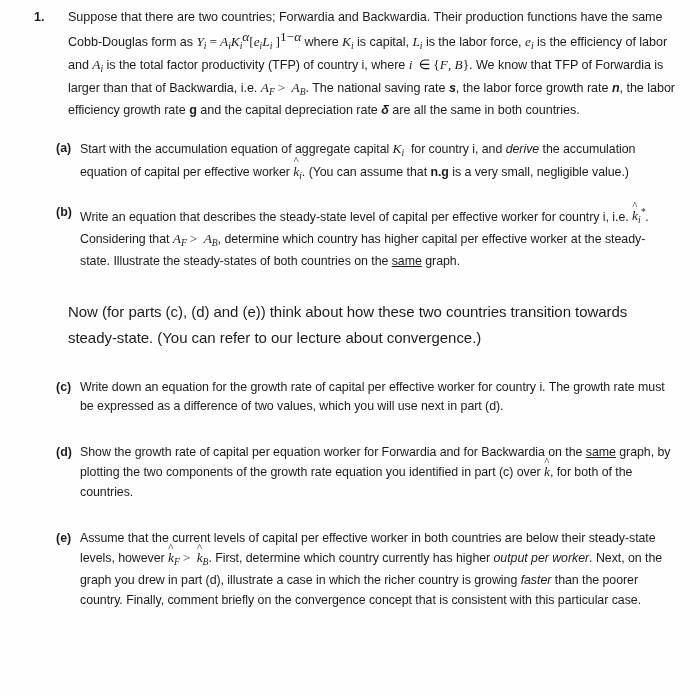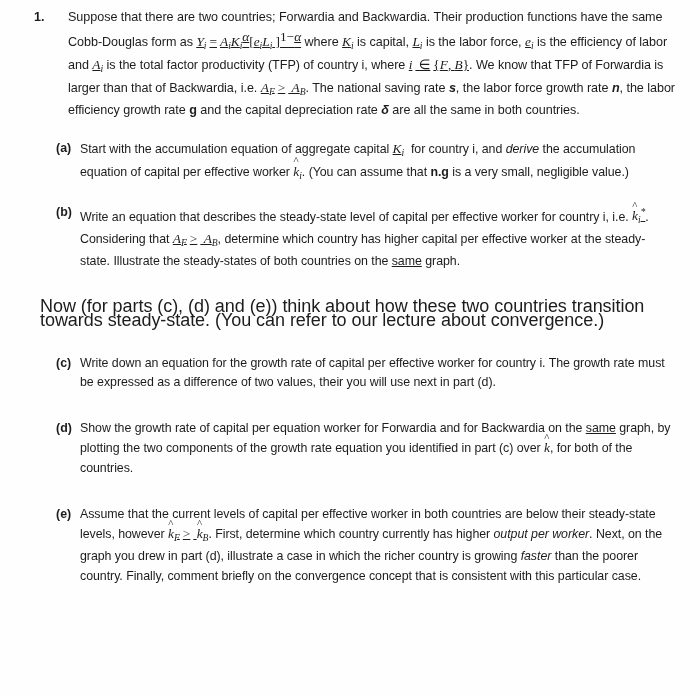--- a/index.html
+++ b/index.html
@@ -73,33 +73,32 @@
   }
   .part-text {
     flex: 1 1 auto;
     font-size: 12.4px;
     line-height: 19.3px;
     letter-spacing: -0.05px;
     padding-right: 16px;
   }
 
   .interlude {
-    margin-left: 40px;
+    margin-left: 68px;
     padding-right: 28px;
-    font-size: 18px;
-    line-height: 14px;
+    font-size: 15px;
+    line-height: 26px;
     letter-spacing: -0.05px;
   }
 
   
   .math {
     font-family: "Liberation Serif", serif;
     font-style: italic;
     font-size: 13.4px;
-    text-decoration: underline;
   }
   .math-up {
     font-family: "Liberation Serif", serif;
     font-style: normal;
     font-size: 13.4px;
   }
   .sub {
     font-size: 0.72em;
     vertical-align: -0.28em;
     font-style: italic;
@@ -168,21 +167,21 @@
     <div class="gap-l"></div>
     <div class="gap-s"></div>
 
     <div class="interlude para">Now (for parts (c), (d) and (e)) think about how these two countries transition towards steady-state. (You can refer to our lecture about convergence.)</div>
 
     <div class="gap-l"></div>
     <div class="gap-s"></div>
 
     <div class="part">
       <div class="part-label">(c)</div>
-      <div class="part-text">Write down an equation for the growth rate of capital per effective worker for country i. The growth rate must be expressed as a difference of two values, their you will use next in part (d).</div>
+      <div class="part-text">Write down an equation for the growth rate of capital per effective worker for country i. The growth rate must be expressed as a difference of two values, which you will use next in part (d).</div>
     </div>
 
     <div class="gap-l"></div>
     <div class="gap-s"></div>
 
     <div class="part">
       <div class="part-label">(d)</div>
       <div class="part-text"><span>Show the growth rate of capital per equation worker for Forwardia and for Backwardia on the </span><u class="ul">same</u><span> graph, by plotting the two components of the growth rate equation you identified in part (c) over </span><span class="math"><span class="hat-wrap">k<span class="hat">^</span></span></span><span>, for both of the countries.</span></div>
     </div>
 

